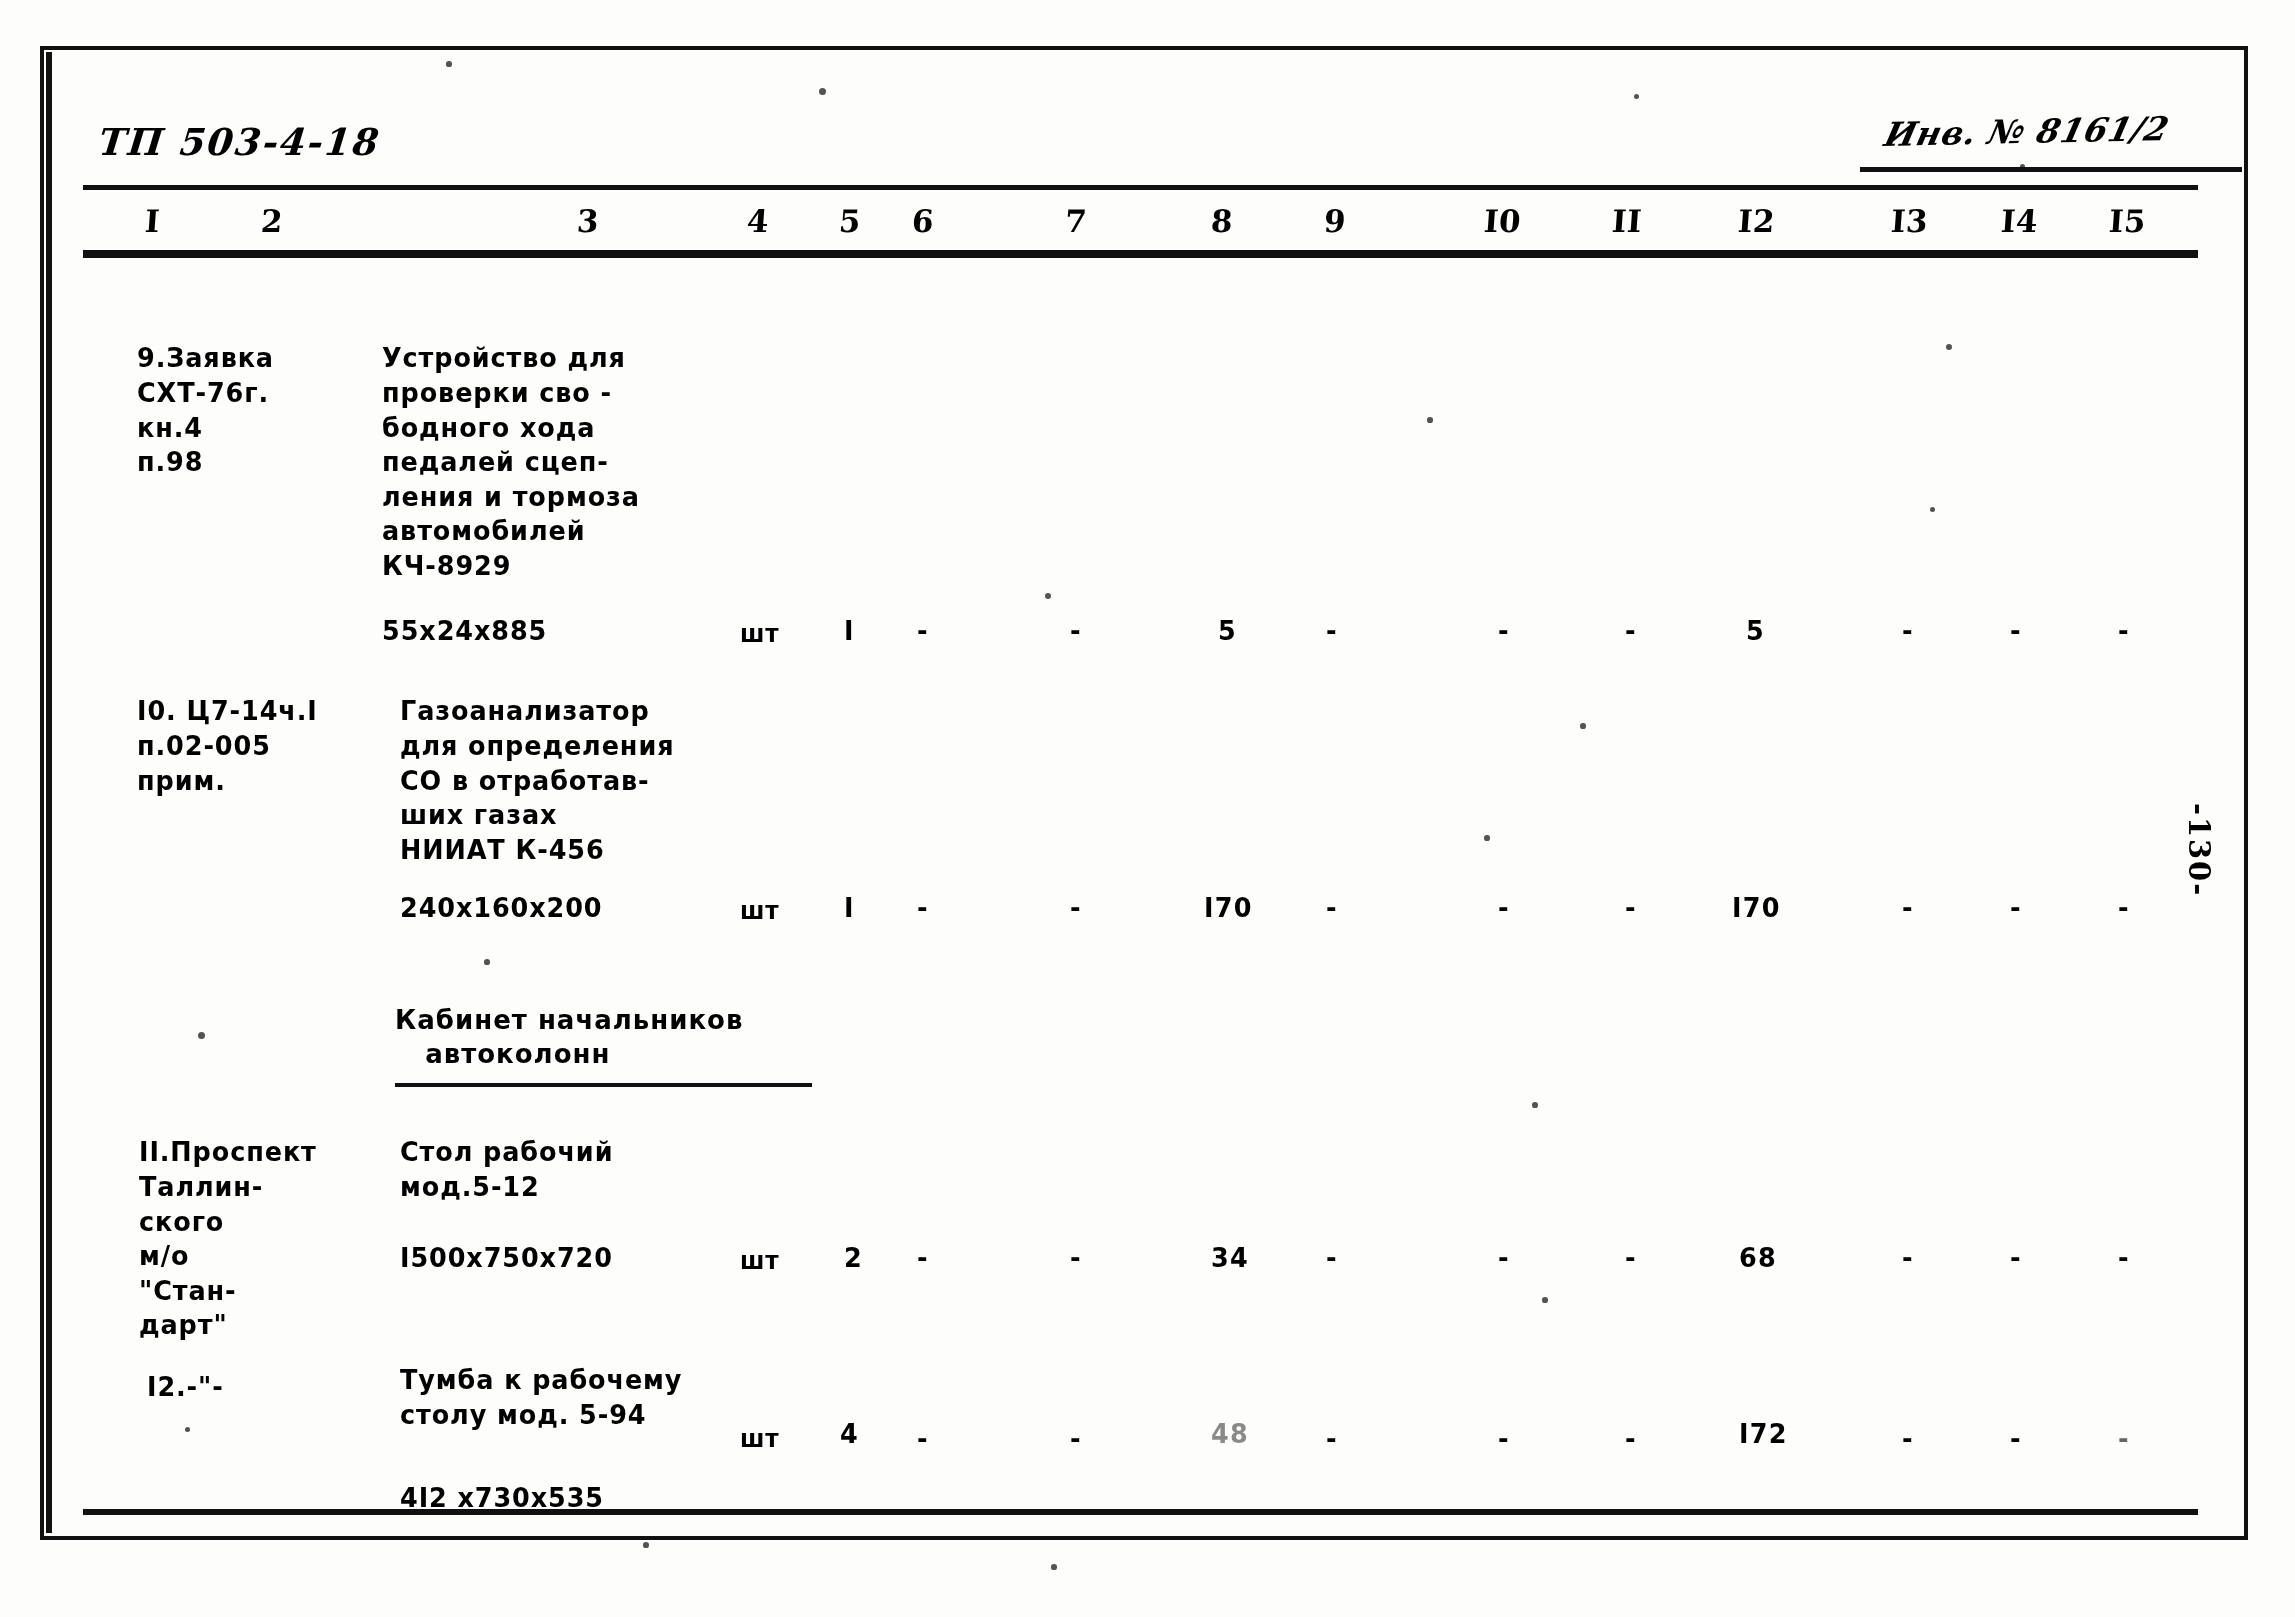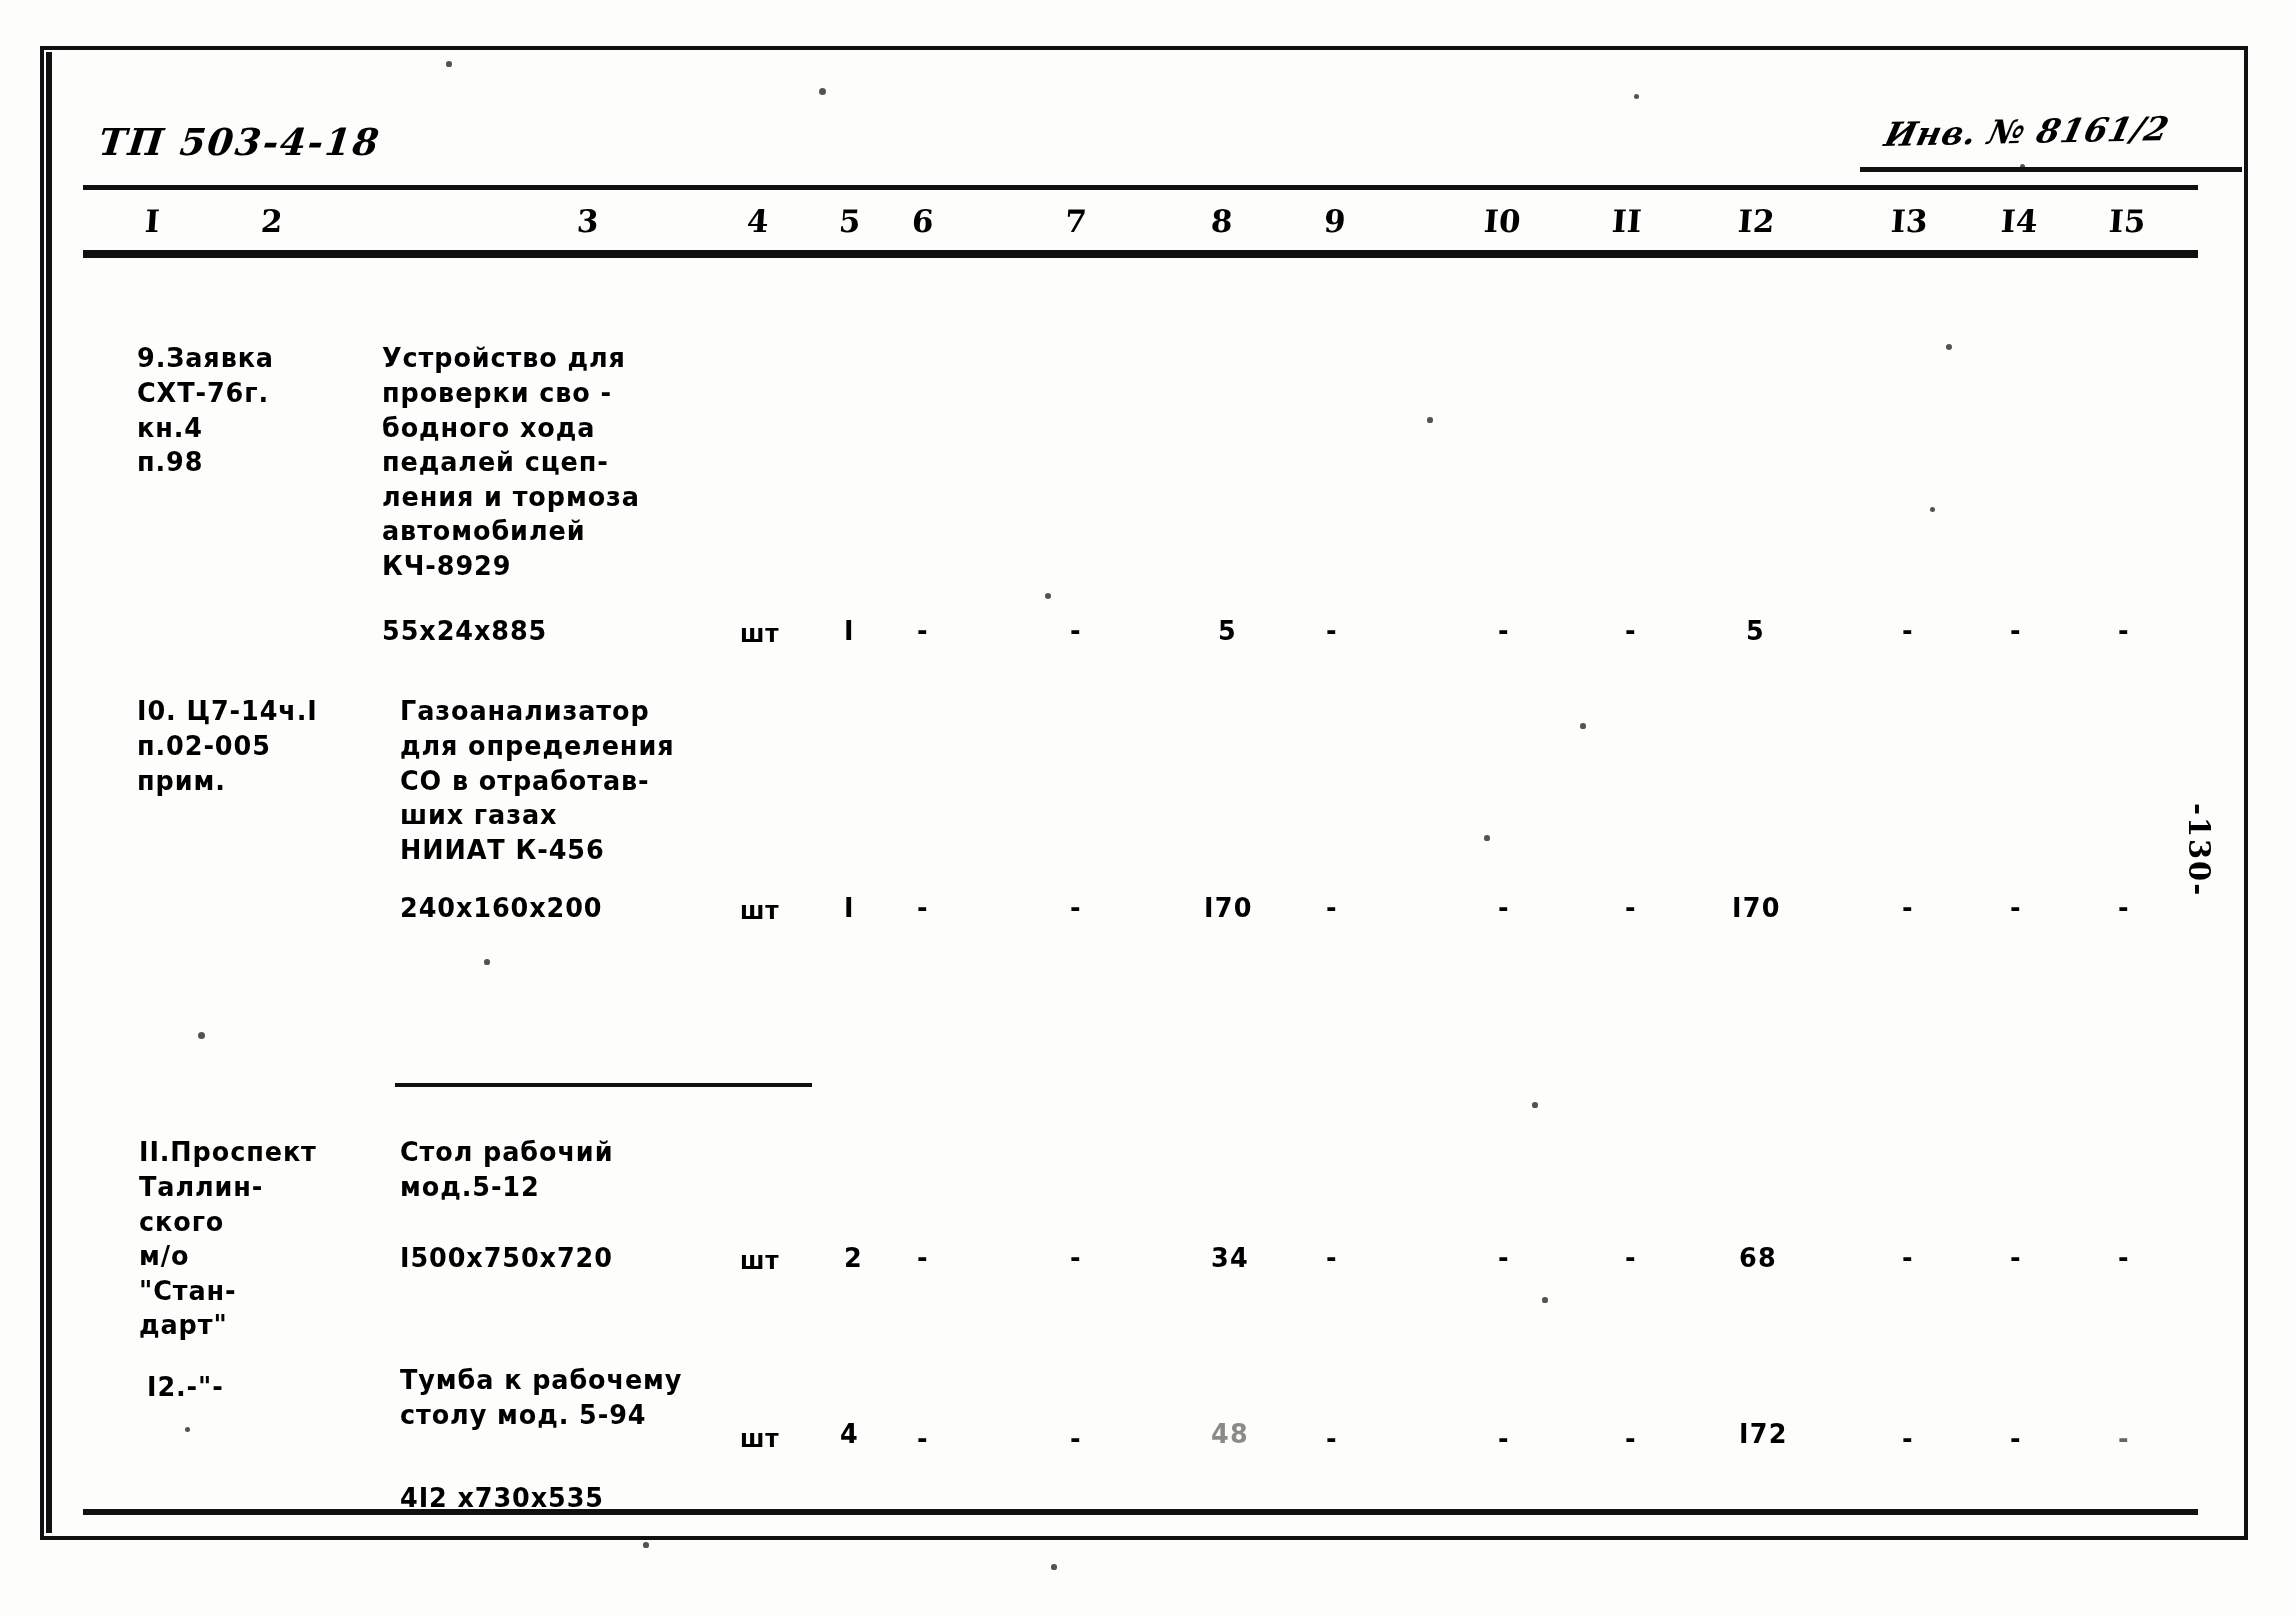--- a/index.html
+++ b/index.html
@@ -196,20 +196,22 @@
   <div class="cell num" style="left:1070px;top:891px;">-</div>
   <div class="cell num" style="left:1204px;top:891px;">I70</div>
   <div class="cell num" style="left:1326px;top:891px;">-</div>
   <div class="cell num" style="left:1498px;top:891px;">-</div>
   <div class="cell num" style="left:1625px;top:891px;">-</div>
   <div class="cell num" style="left:1732px;top:891px;">I70</div>
   <div class="cell num" style="left:1902px;top:891px;">-</div>
   <div class="cell num" style="left:2010px;top:891px;">-</div>
   <div class="cell num" style="left:2118px;top:891px;">-</div>
 
+  <div class="sect" style="left:395px;top:1003px;">Кабинет начальников
+   автоколонн</div>
   <div class="uline" style="left:395px;top:1083px;width:417px;"></div>
 
   <div class="cell" style="left:139px;top:1135px;">II.Проспект
 Таллин-
 ского
 м/о
 "Стан-
 дарт"</div>
   <div class="cell" style="left:400px;top:1135px;">Стол рабочий
 мод.5-12</div>

